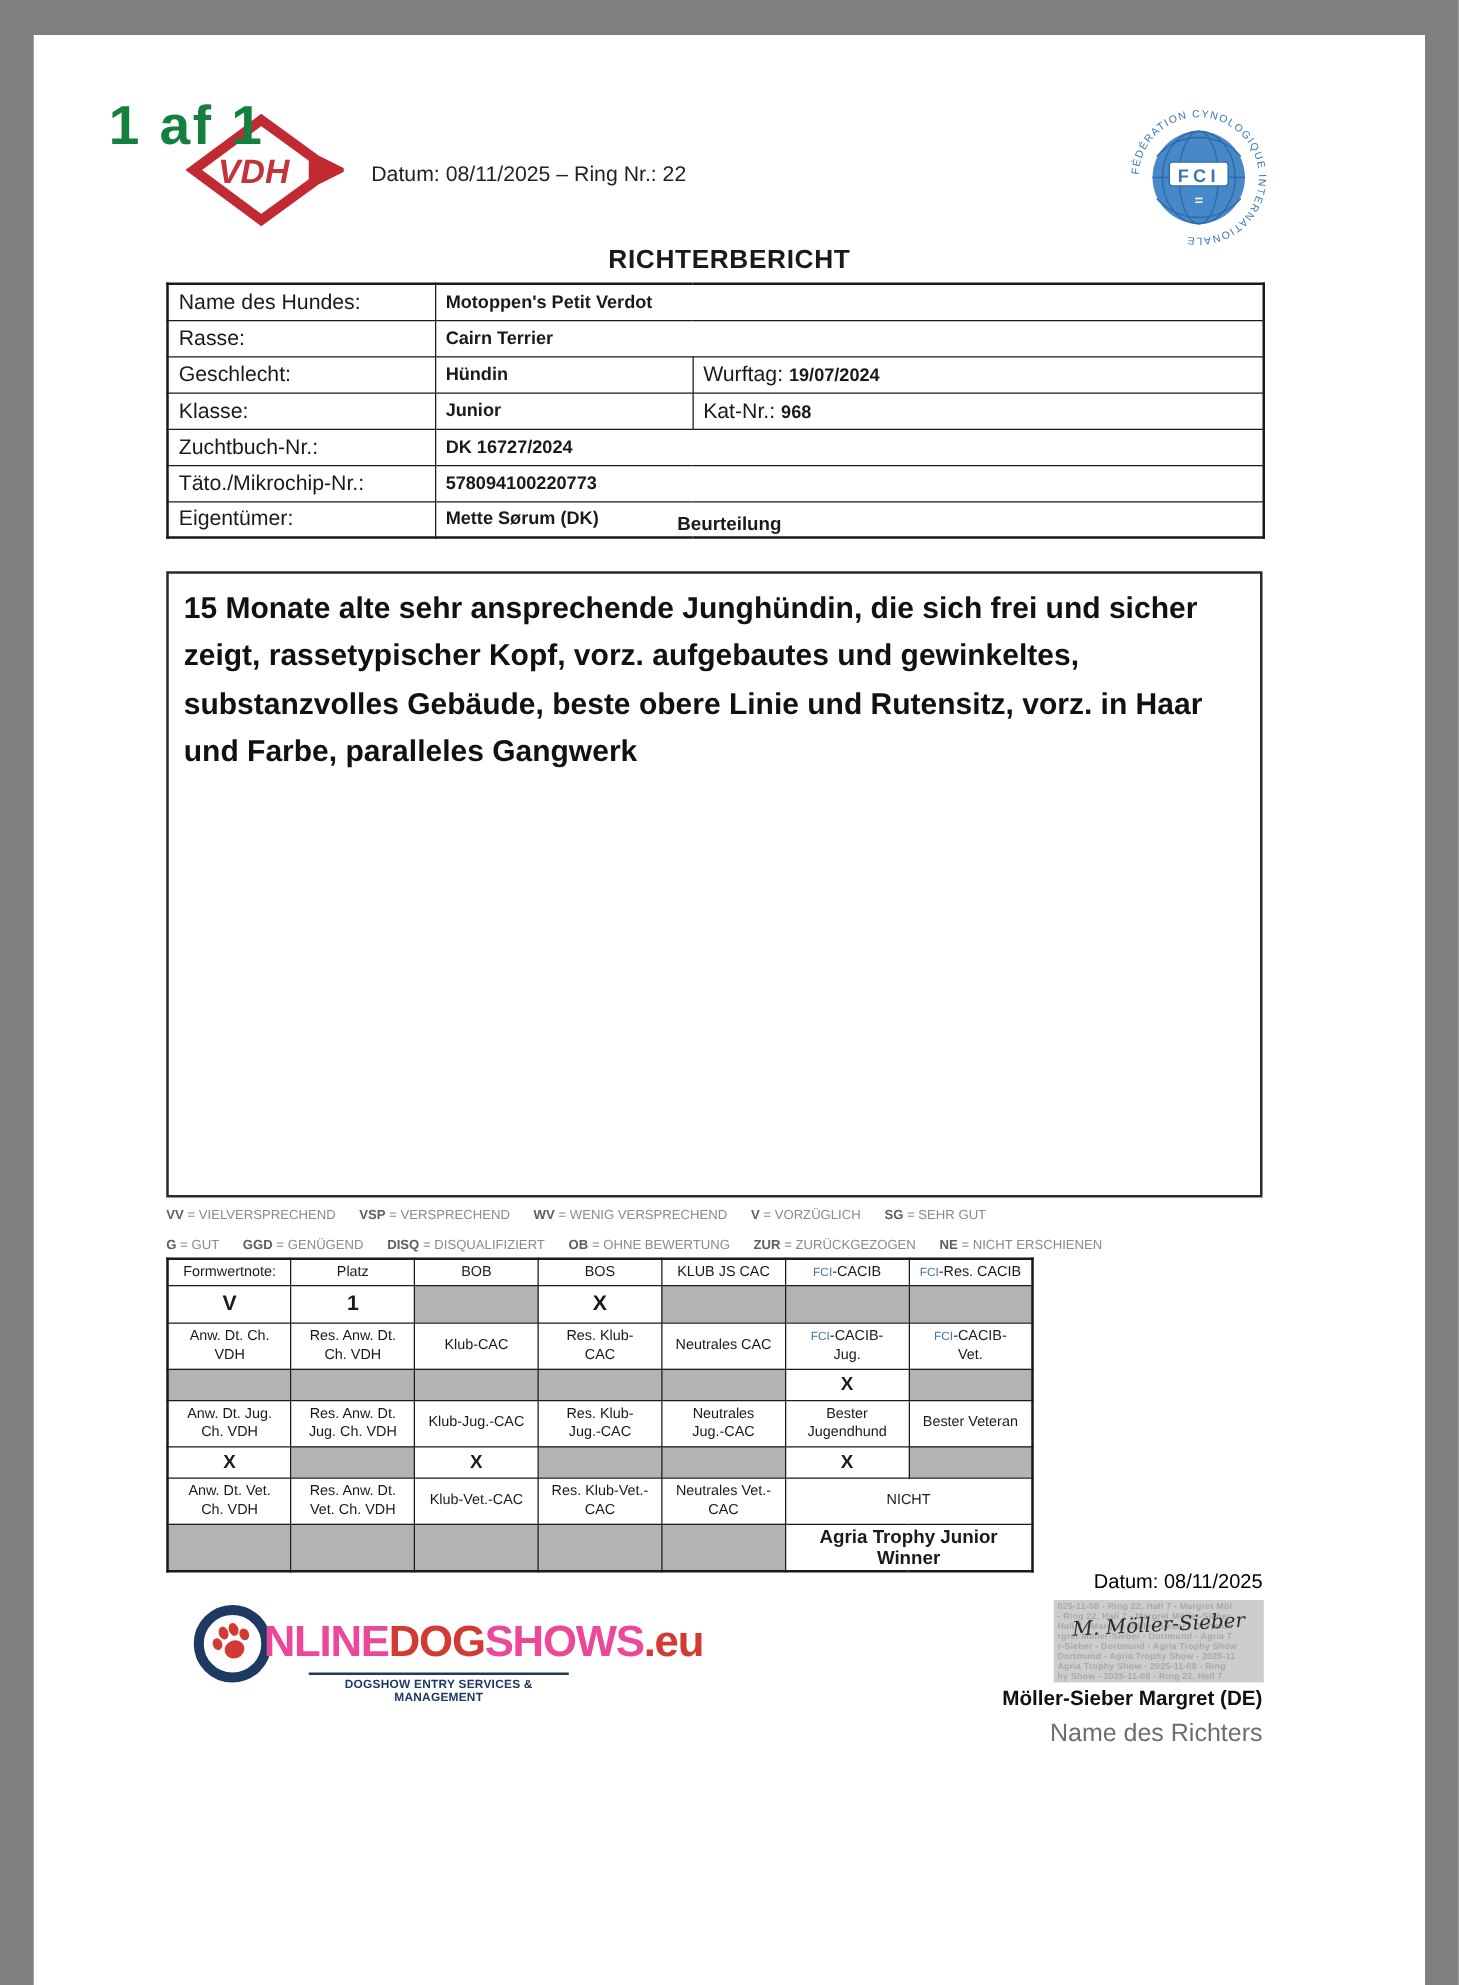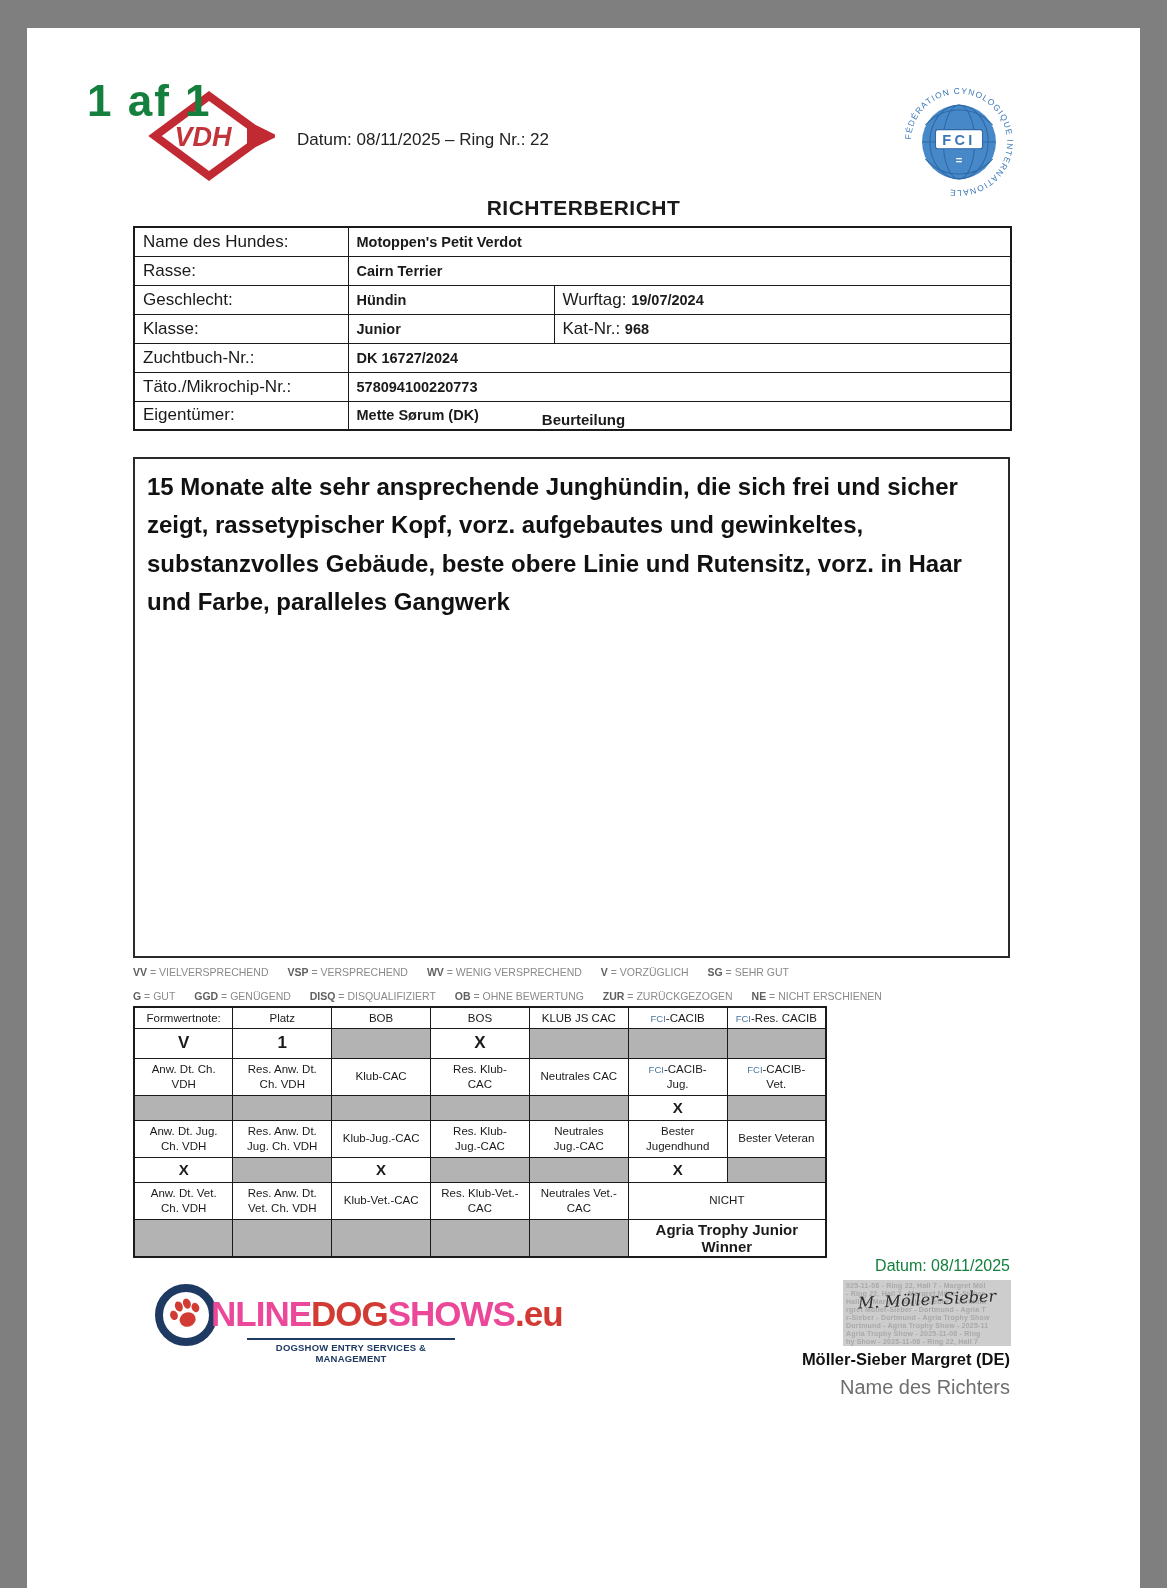--- a/index.html
+++ b/index.html
@@ -39,21 +39,21 @@
   .results-table { left:106px; top:978px; width:694px; border:2px solid #1a1a1a; }
   .results-table td { border:1px solid #1a1a1a; text-align:center; vertical-align:middle; padding:1px 10px; }
   .results-table tr.r-head td { height:21px; font-size:11.5px; padding:1px 2px; }
   .results-table tr.r-lbl td { height:37px; font-size:11.5px; line-height:1.25; }
   .results-table tr.r-val td { height:25px; font-size:15px; font-weight:bold; }
   .results-table tr.r-val1 td { height:30px; font-size:17px; font-weight:bold; }
   .results-table td.gray { background:#b3b3b3; }
   .results-table .fci { color:#49759e; font-size:9.5px; }
   .results-table td.winner { font-size:15.5px; font-weight:normal; text-align:center; }
 
-  .datum-line { left:106px; top:1229px; width:877px; text-align:right; font-size:16px; color:#15803d; }
+  .datum-line { left:106px; top:1229px; width:877px; text-align:right; font-size:16px; color:#000000; }
 
   
   .stamp { left:816px; top:1252px; width:168px; height:66px; background:#cdcdcd; overflow:hidden; padding:2px 3px; }
   .stamp .ln { font-size:7px; line-height:8px; font-weight:bold; color:#a9a9a9; white-space:nowrap; letter-spacing:0.2px; }
   .signature { left:816px; top:1262px; width:168px; text-align:center; font-family:"DejaVu Serif", serif; font-style:italic; font-size:16px; color:#2b2b2b; transform:rotate(-3deg); z-index:2; }
   .judge-name { left:483px; top:1322px; width:500px; text-align:right; font-size:16.5px; font-weight:bold; color:#111; }
   .judge-caption { left:483px; top:1348px; width:500px; text-align:right; font-size:20px; color:#6e6e6e; }
 
   
   .ods { left:128px; top:1252px; width:300px; height:90px; }

